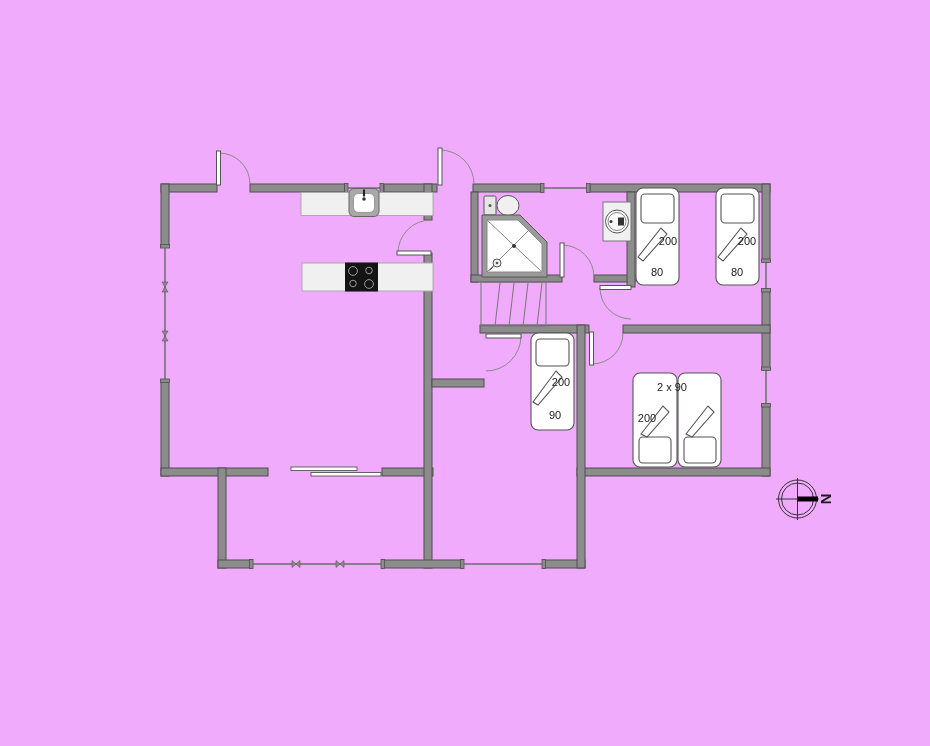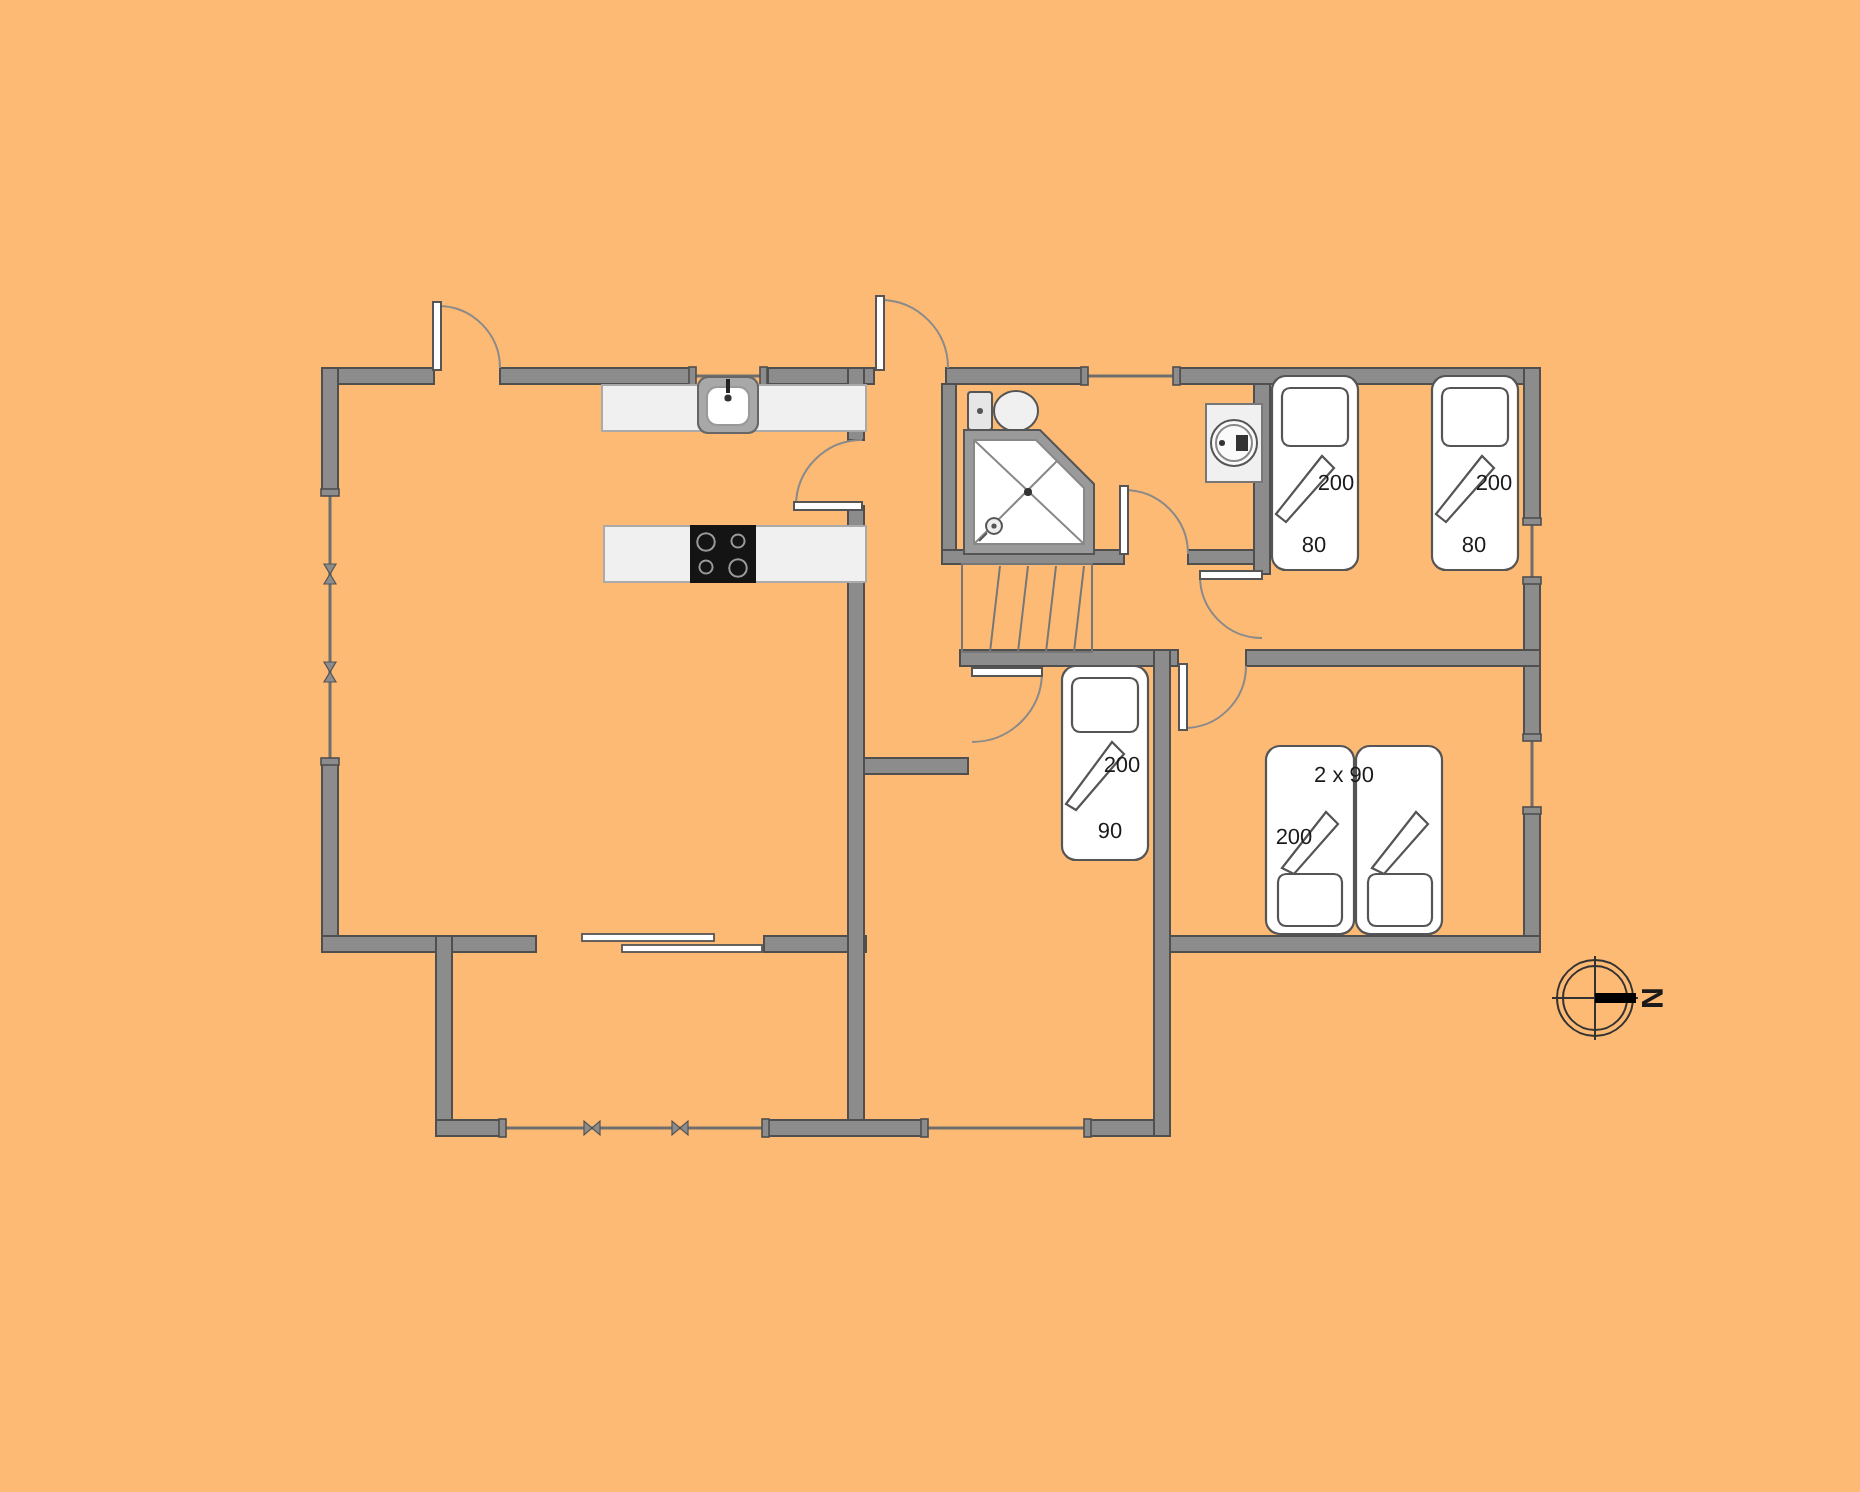--- a/index.html
+++ b/index.html
@@ -1,16 +1,16 @@
 <!DOCTYPE html>
 <html><head>
 <meta charset="utf-8">
 <style>
   html,body{margin:0;padding:0;background:#ffffff;}
-  .page{position:relative;width:930px;height:746px;background:#fdba74;overflow:hidden;
+  .page{position:relative;width:930px;height:746px;background:#f0abfc;overflow:hidden;
         font-family:"Liberation Sans", sans-serif;}
   svg text{font-family:"Liberation Sans", sans-serif;fill:#1a1a1a;}
   .dim{font-size:11px;}
   .north{font-size:15px;font-weight:bold;}
 </style>
 </head>
 <body>
 
 <div class="page">
 <svg width="930" height="746" viewBox="0 0 930 746">

